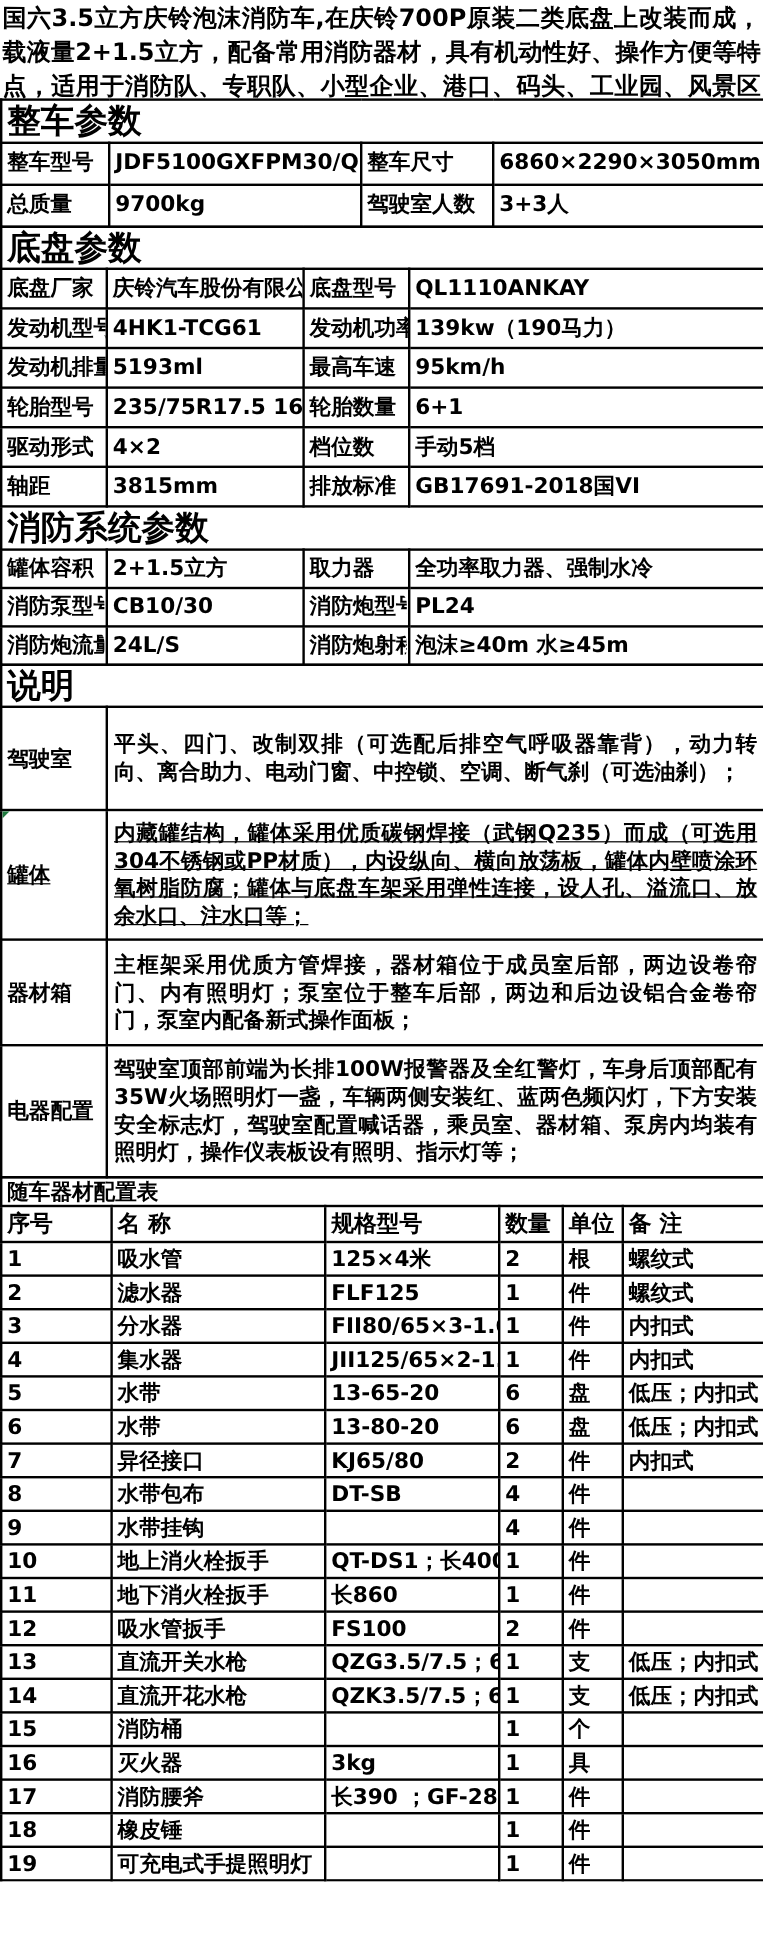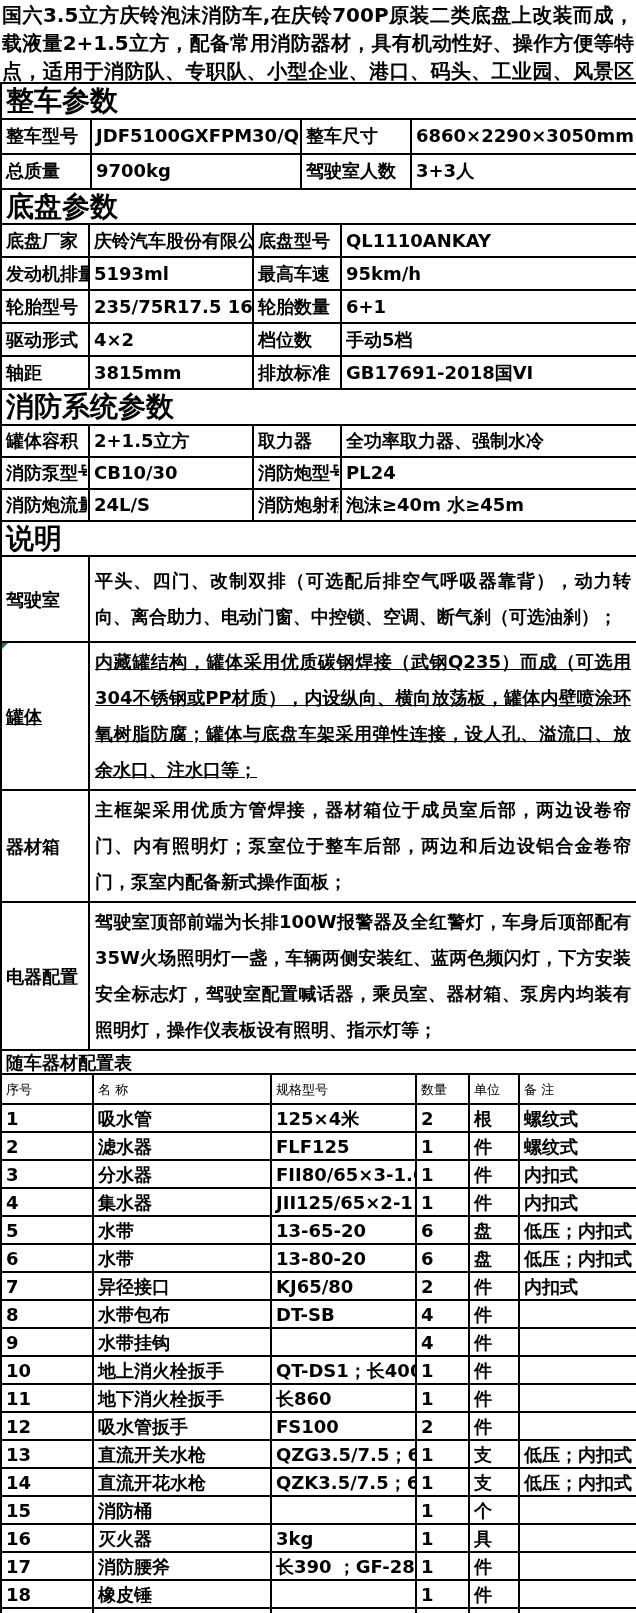--- a/index.html
+++ b/index.html
@@ -41,38 +41,38 @@
   }
   
   .t1 td.r{height:33px;}
   
   .t2 td.r{height:31px;}
   .t2 td.rf{height:30px;border-radius:13px;}
   
   .t3 td.note-label{height:auto;}
   .t3 td.note-text{
     white-space:normal;
-    line-height:36px;
+    line-height:23px;
     padding:1px 5px;
     text-align:justify;
   }
   .t3 tr.n1 td{height:82px;}
   .t3 tr.n2 td{height:104px;text-decoration:underline;}
   .t3 tr.n3 td{height:84px;}
   .t3 tr.n4 td{height:106px;}
   .rel{position:relative;}
   .corner-marker{
     position:absolute;top:0;left:0;width:0;height:0;
     border-top:6px solid #1f7a3f;
     border-right:6px solid transparent;
   }
   
   .t4 td{height:26px;font-size:18px;}
   .t4 td.sec{height:22px;}
-  .t4 tr.hd td{font-weight:400;font-size:13px;height:28px;}
+  .t4 tr.hd td{font-weight:700;font-size:19px;height:28px;}
 </style>
 </head>
 <body>
 
 <div class="sheet">
 
   <div class="intro">国六3.5立方庆铃泡沫消防车,在庆铃700P原装二类底盘上改装而成，载液量2+1.5立方，配备常用消防器材，具有机动性好、操作方便等特点，适用于消防队、专职队、小型企业、港口、码头、工业园、风景区等场所。</div>
 
   <table class="t1">
     <colgroup>
@@ -109,20 +109,26 @@
       </colgroup>
     <tbody>
         <tr>
           <td class="sec" colspan="4">底盘参数</td>
         </tr>
     <tr>
       <td class="r">底盘厂家</td>
       <td class="r">庆铃汽车股份有限公司</td>
       <td class="r">底盘型号</td>
       <td class="r">QL1110ANKAY</td>
+    </tr>
+    <tr>
+      <td class="r">发动机型号</td>
+      <td class="r">4HK1-TCG61</td>
+      <td class="r">发动机功率</td>
+      <td class="r">139kw（190马力）</td>
     </tr>
     <tr>
       <td class="r">发动机排量</td>
       <td class="r">5193ml</td>
       <td class="r">最高车速</td>
       <td class="r">95km/h</td>
     </tr>
     <tr>
       <td class="r">轮胎型号</td>
       <td class="r">235/75R17.5 16PR</td>

